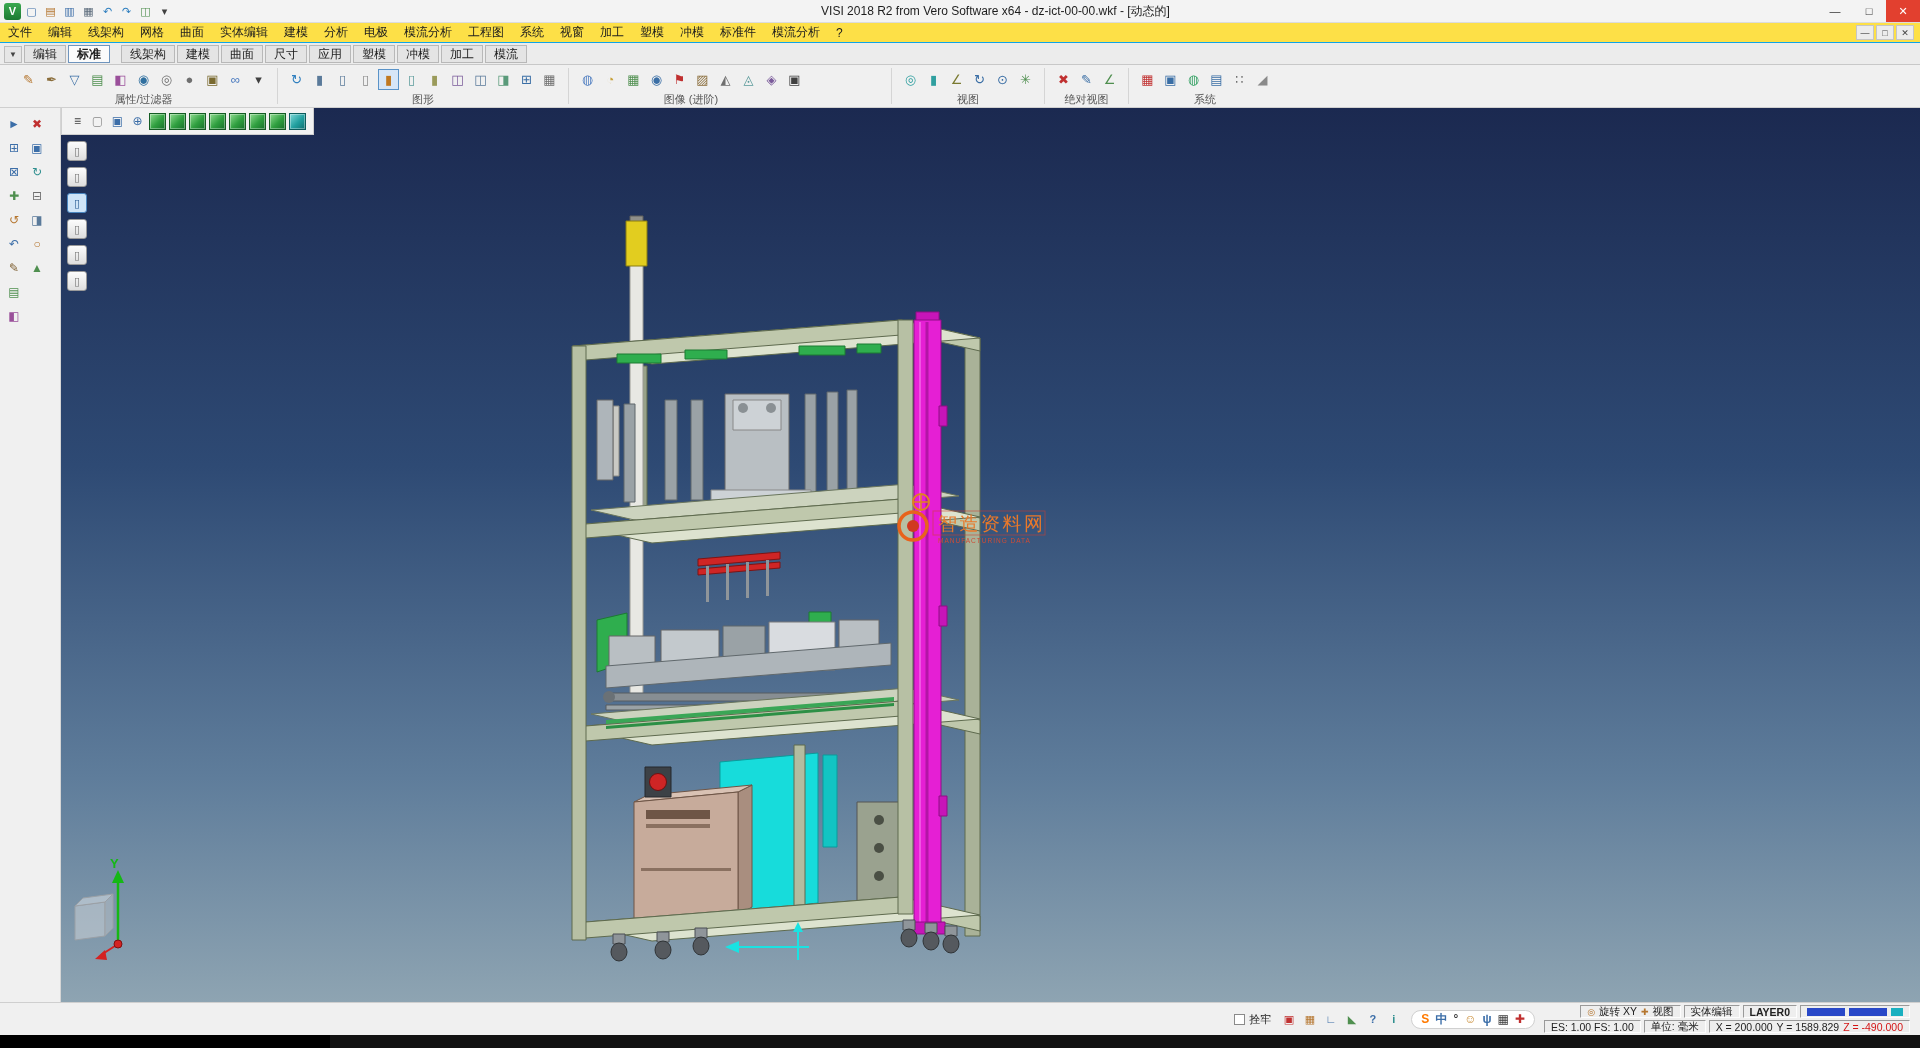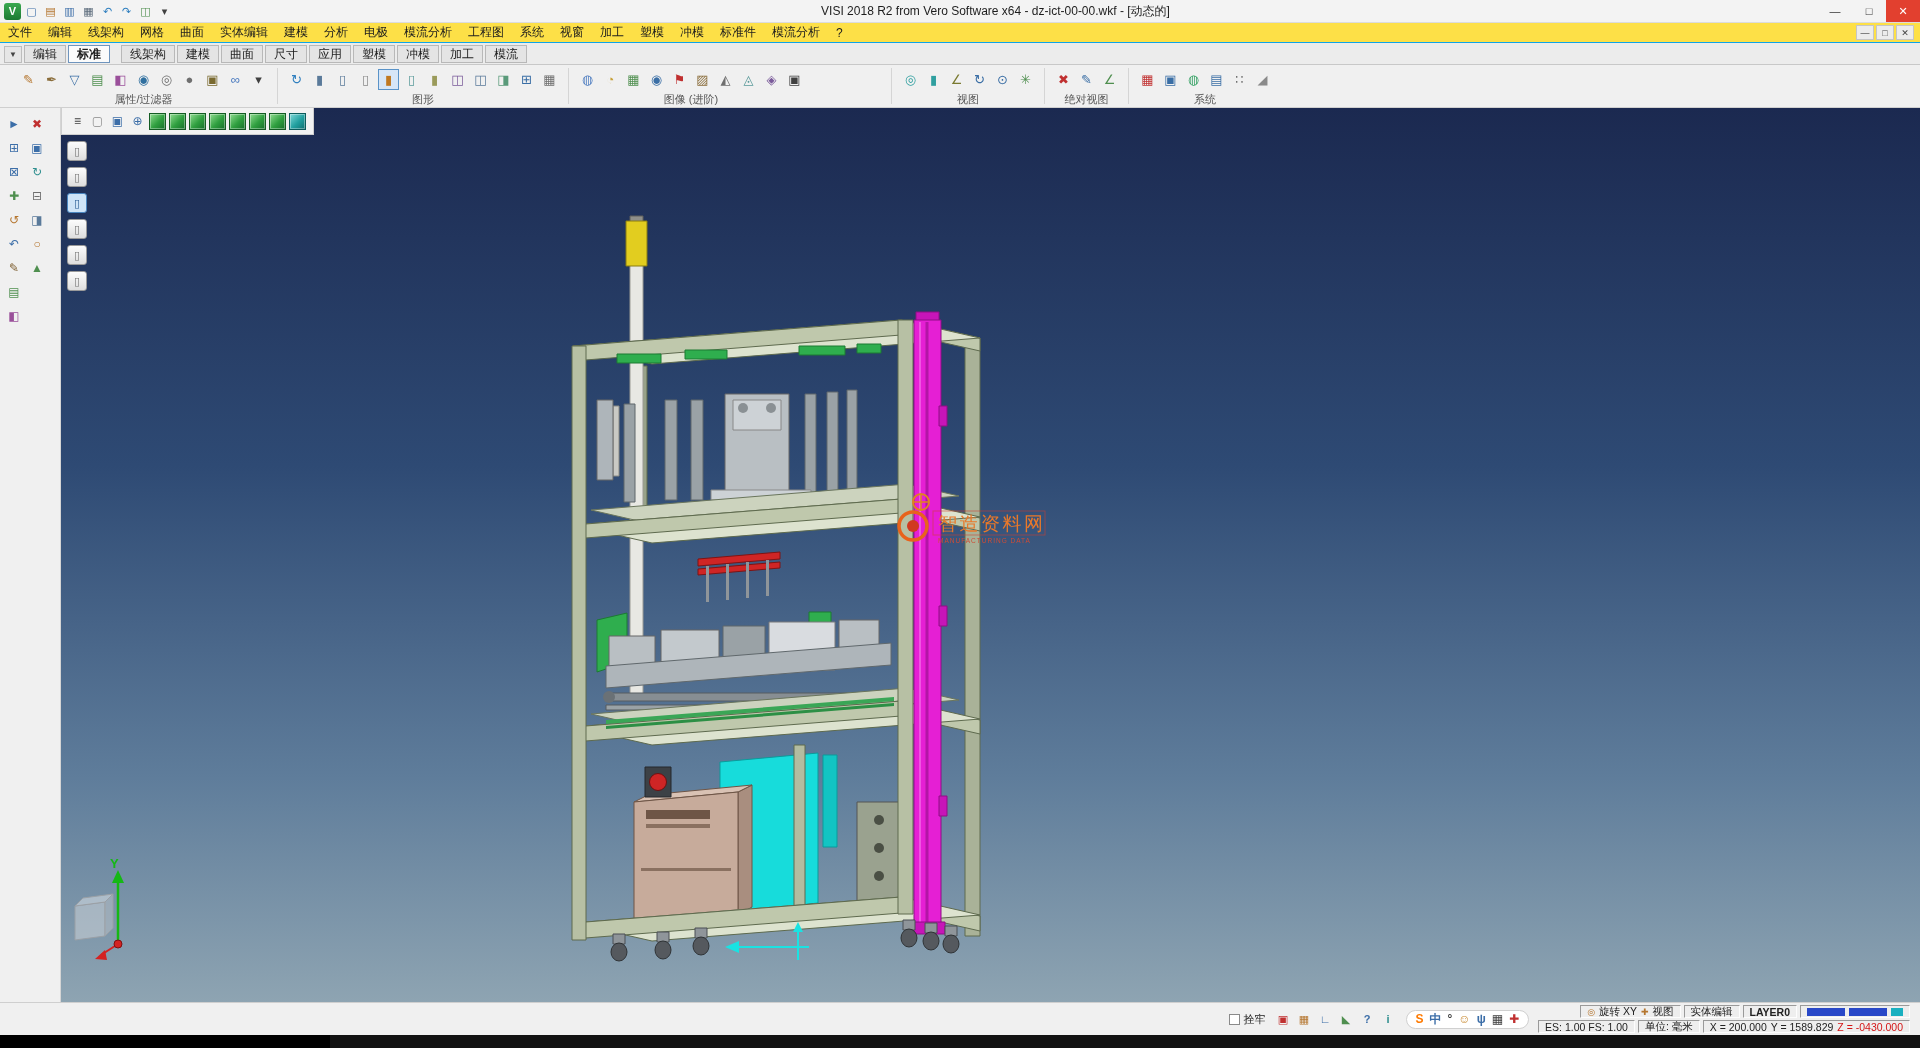--- a/index.html
+++ b/index.html
@@ -486,20 +486,20 @@
             <span class="seg" style="--c: #2948c8;"></span>
             <span class="seg" style="--c: #1ab0c0;"></span>
           </div>
       </div>
       <div class="sb-row">
         <div class="sb-cell">ES: 1.00 FS: 1.00</div>
         <div class="sb-cell">单位: 毫米</div>
         <div class="sb-cell">
           <span>X = 200.000</span>
           <span>Y = 1589.829</span>
-          <span class="red">Z = -0430.000</span>
+          <span class="red">Z = -490.000</span>
         </div>
       </div>
     </div>
   </div>
 
   <div class="bottomstrip"></div>
 </div>
 
 </body></html>

